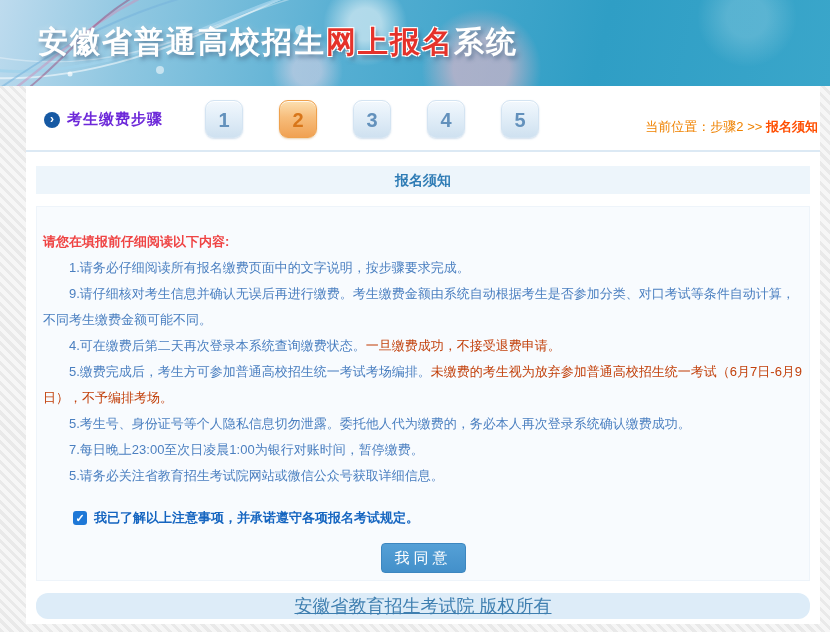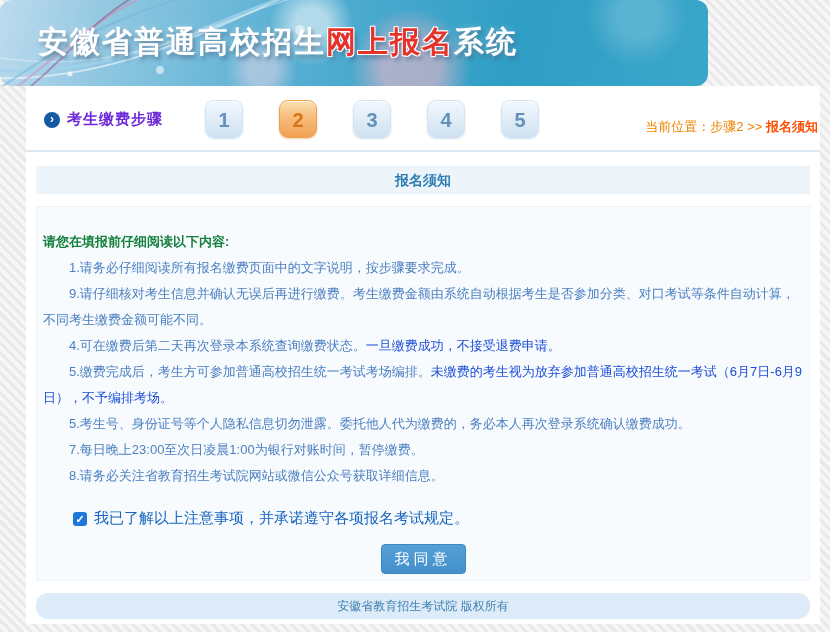--- a/index.html
+++ b/index.html
@@ -5,28 +5,27 @@
   * { box-sizing: border-box; }
   html,body { margin:0; padding:0; }
   body {
     width:830px; height:632px; overflow:hidden; position:relative;
     font-family:"Liberation Sans", sans-serif;
     background: repeating-linear-gradient(45deg, #e9e9e9 0 3px, #f6f6f6 3px 7px);
   }
 
   
   .header {
-    position:absolute; left:0; top:0; width:708px; height:86px;
+    position:absolute; left:0; top:0; width:830px; height:86px;
     background:
       radial-gradient(circle at 58% 80%, rgba(255,185,200,0.55) 0 28px, rgba(255,185,200,0) 60px),
       radial-gradient(circle at 44% 28%, rgba(255,255,255,0.55) 0 16px, rgba(255,255,255,0) 42px),
       radial-gradient(circle at 37% 82%, rgba(255,220,235,0.45) 0 14px, rgba(255,220,235,0) 36px),
       radial-gradient(circle at 90% 20%, rgba(255,255,255,0.18) 0 20px, rgba(255,255,255,0) 50px),
       linear-gradient(103deg, #bedbee 0%, #8fc7e1 16%, #55aed2 42%, #2f9ec5 72%, #3aa6ca 100%);
-    border-radius: 12px;
   }
   .header-swirls { position:absolute; left:0; top:0; pointer-events:none; }
   .header-title {
     position:absolute; left:38px; top:22px; font-size:30px; font-weight:bold;
     letter-spacing:2px; white-space:nowrap; color:#ffffff;
     text-shadow: 2px 3px 4px rgba(50,85,120,0.6), 0 0 6px rgba(255,255,255,0.35);
   }
   .header-title .hl {
     color:#e5322a;
     text-shadow: -1px -1px 0 #ffffff, 1px -1px 0 #ffffff, -1px 1px 0 #ffffff, 1px 1px 0 #ffffff,
@@ -67,45 +66,45 @@
   .notice-title-bar {
     margin:14px 10px 0; height:28px; line-height:28px; background:#edf5fb;
     text-align:center; color:#2f7cb5; font-size:14px; font-weight:bold;
   }
 
   
   .notice-box {
     margin:12px 10px 0; height:375px; background:#f8fbfe; border:1px solid #eef4fa;
     padding:22px 6px 0; font-size:13px; color:#4a7fc0; overflow:hidden;
   }
-  .notice-intro { margin:0; line-height:26px; font-weight:bold; color:#15803d; }
+  .notice-intro { margin:0; line-height:26px; font-weight:bold; color:#ef4444; }
   .notice-item { margin:0; line-height:26px; text-indent:2em; }
   .seg-normal { color:#4a7fc0; }
-  .seg-red { color:#1d4ed8; }
+  .seg-red { color:#c2410c; }
 
   .agree-row { display:flex; align-items:center; margin:20px 0 0 30px; }
   .checkbox {
     width:14px; height:14px; border-radius:3px; background:#1e78d7; color:#fff;
     font-size:11px; line-height:14px; text-align:center; font-weight:bold;
     margin-right:7px; cursor:pointer; flex:0 0 auto;
   }
-  .agree-label { color:#1565c0; font-size:15px; font-weight:normal; }
+  .agree-label { color:#1565c0; font-size:13px; font-weight:bold; }
 
   .btn-row { text-align:center; margin-top:16px; }
   .agree-btn {
     display:inline-block; min-width:68px; height:30px; padding:0 13px;
     background:linear-gradient(180deg,#55a0d6,#4390ca); color:#ffffff;
     border:1px solid #3d87c0; border-radius:4px; font-size:15px; line-height:28px;
     letter-spacing:4px; cursor:pointer; font-family:"Liberation Sans",sans-serif;
   }
 
   
   .footer-bar {
     margin:12px 10px 0; height:26px; line-height:26px; background:#ddecf8;
-    border-radius:12px; text-align:center; color:#3f7fb0; font-size:12px;
+    border-radius:12px; text-align:center; color:#3f7fb0; font-size:18px;text-decoration:underline;
   }
 </style>
 </head>
 <body>
 
 <div class="header">
   <svg class="header-swirls" width="420" height="86" viewBox="0 0 420 86">
     <path d="M-10,78 C90,82 180,45 260,8 S 380,-25 430,-35" fill="none" stroke="rgba(255,255,255,0.55)" stroke-width="2"></path>
     <path d="M-10,70 C70,78 150,52 230,18 S 350,-20 420,-28" fill="none" stroke="rgba(160,210,235,0.8)" stroke-width="3"></path>
     <path d="M-15,55 C60,70 130,60 210,28 S 330,-15 400,-22" fill="none" stroke="rgba(255,255,255,0.35)" stroke-width="1.5"></path>
@@ -143,21 +142,21 @@
 
   <div class="notice-box">
     <p class="notice-intro">请您在填报前仔细阅读以下内容:</p>
     <div>
         <p class="notice-item"><span class="seg-normal">1.请务必仔细阅读所有报名缴费页面中的文字说明，按步骤要求完成。</span></p>
         <p class="notice-item"><span class="seg-normal">9.请仔细核对考生信息并确认无误后再进行缴费。考生缴费金额由系统自动根据考生是否参加分类、对口考试等条件自动计算，不同考生缴费金额可能不同。</span></p>
         <p class="notice-item"><span class="seg-normal">4.可在缴费后第二天再次登录本系统查询缴费状态。</span><span class="seg-red">一旦缴费成功，不接受退费申请。</span></p>
         <p class="notice-item"><span class="seg-normal">5.缴费完成后，考生方可参加普通高校招生统一考试考场编排。</span><span class="seg-red">未缴费的考生视为放弃参加普通高校招生统一考试（6月7日-6月9日），不予编排考场。</span></p>
         <p class="notice-item"><span class="seg-normal">5.考生号、身份证号等个人隐私信息切勿泄露。委托他人代为缴费的，务必本人再次登录系统确认缴费成功。</span></p>
         <p class="notice-item"><span class="seg-normal">7.每日晚上23:00至次日凌晨1:00为银行对账时间，暂停缴费。</span></p>
-        <p class="notice-item"><span class="seg-normal">8.请务必关注省教育招生考试院网站或微信公众号获取详细信息。</span></p>
+        <p class="notice-item"><span class="seg-normal">5.请务必关注省教育招生考试院网站或微信公众号获取详细信息。</span></p>
       </div>
 
     <div class="agree-row">
       <span class="checkbox">✓</span>
       <span class="agree-label">我已了解以上注意事项，并承诺遵守各项报名考试规定。</span>
     </div>
 
     <div class="btn-row">
       <button class="agree-btn">我同意</button>
     </div>

